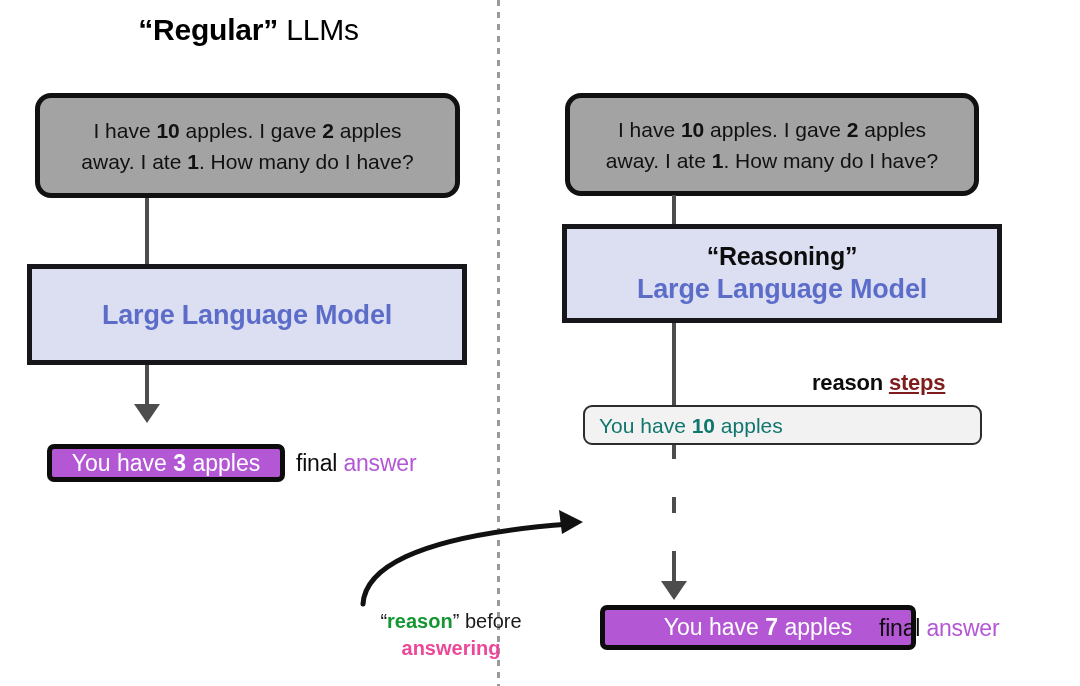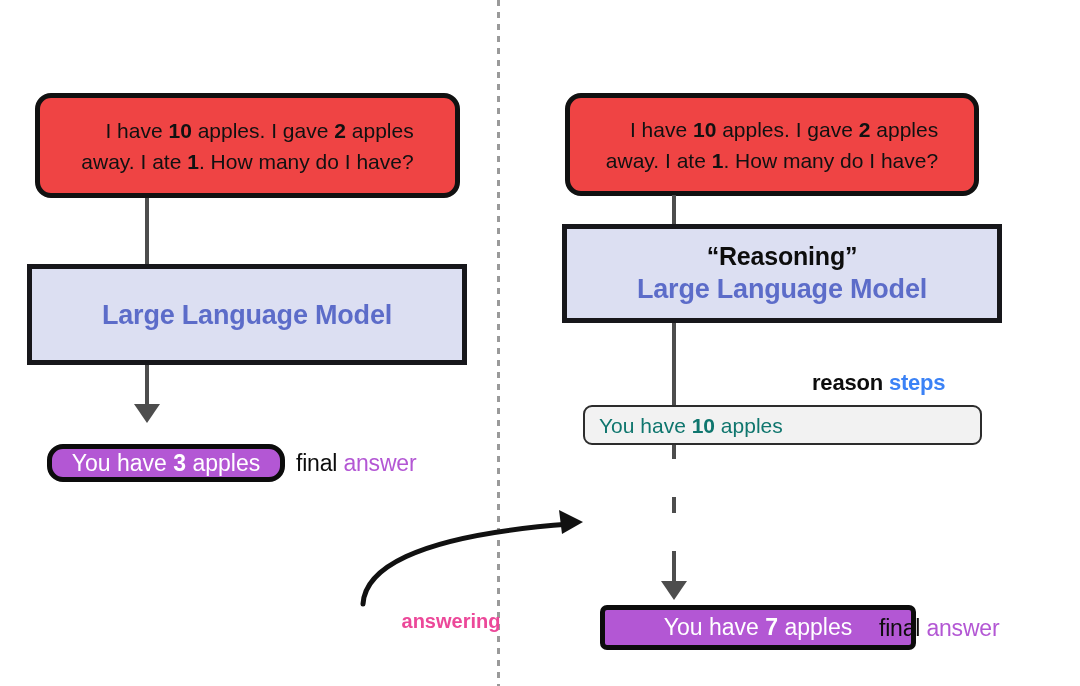--- a/index.html
+++ b/index.html
@@ -42,28 +42,28 @@
     letter-spacing: -0.2px;
   }
   .col-title .b { font-weight: 700; }
   .col-title .r { font-weight: 400; }
   #title-left  { left: 0; width: 497px; text-align: center; }
   #title-right { left: 500px; width: 580px; text-align: center; }
 
   
   .prompt-box {
     position: absolute;
-    background: #ef4444;
+    background: #a3a3a3;
     border: 5px solid #111111;
     border-radius: 16px;
     box-sizing: border-box;
     display: flex;
     align-items: center;
     justify-content: center;
-    text-align: right;
+    text-align: center;
     padding: 6px 26px;
   }
   .prompt-text {
     font-size: 21px;
     line-height: 31px;
     color: #111111;
     font-weight: 400;
   }
   .prompt-text b { font-weight: 700; }
   #prompt-left  { left: 35px;  top: 93px; width: 425px; height: 105px; }
@@ -126,21 +126,21 @@
     padding: 0 14px;
   }
   .answer-text {
     font-size: 23px;
     line-height: 27px;
     color: #ffffff;
     font-weight: 400;
     white-space: nowrap;
   }
   .answer-text b { font-weight: 700; }
-  #answer-left  { left: 47px;  top: 444px; width: 238px; height: 38px; border-radius: 16px; }
+  #answer-left  { left: 47px;  top: 444px; width: 238px; height: 38px; }
   #answer-right { left: 600px; top: 605px; width: 316px; height: 45px; }
 
   .answer-caption {
     position: absolute;
     font-size: 23px;
     line-height: 27px;
     font-weight: 400;
     white-space: nowrap;
     letter-spacing: -0.2px;
   }
@@ -154,21 +154,21 @@
     position: absolute;
     left: 812px;
     top: 370px;
     font-size: 22px;
     line-height: 26px;
     font-weight: 700;
     white-space: nowrap;
     letter-spacing: -0.2px;
   }
   #steps-heading .k { color: #0d0d0d; }
-  #steps-heading .v { color: #3b82f6; }
+  #steps-heading .v { color: #7f1d1d; text-decoration: underline; }
 
   
   .step-box {
     position: absolute;
     left: 583px;
     width: 399px;
     height: 40px;
     background: #f2f2f2;
     border: 2px solid #2c2c2c;
     border-radius: 9px;
@@ -215,20 +215,23 @@
   #annot-caption .k { color: #1a1a1a; font-weight: 400; }
   #annot-caption .p { color: #ec4899; font-weight: 700; }
 </style>
 </head>
 <body>
 
 <div id="canvas">
 
   <div class="divider"></div>
 
+  <div class="col-title" id="title-left">
+    <span class="b">“Regular”</span><span class="r"> LLMs</span>
+  </div>
 
   <div class="prompt-box" id="prompt-left">
     <div class="prompt-text">
       <span>I have </span><b>10</b><span> apples. I gave </span><b>2</b><span> apples</span><br>
       <span>away. I ate </span><b>1</b><span>. How many do I have?</span>
     </div>
   </div>
 
   <div class="vline" style="left:145px; top:198px; height:68px;"></div>
 
@@ -293,17 +296,20 @@
     <span class="k">final</span><span>&nbsp;</span><span class="v">answer</span>
   </div>
 
   <svg id="annot-arrow" viewBox="0 0 240 110">
     <path d="M 8 106 C 10 74, 52 38, 215 26" fill="none" stroke="#111111" stroke-width="5" stroke-linecap="round"></path>
     <path d="M 228 24 L 204 12 L 207 36 Z" fill="#111111"></path>
   </svg>
 
   <div id="annot-caption">
     <div class="line">
+      <span class="k">“</span><span class="g">reason</span><span class="k">”</span><span class="k"> before</span>
+    </div>
+    <div class="line">
       <span class="p">answering</span>
     </div>
   </div>
 
 </div>
 
 </body></html>

